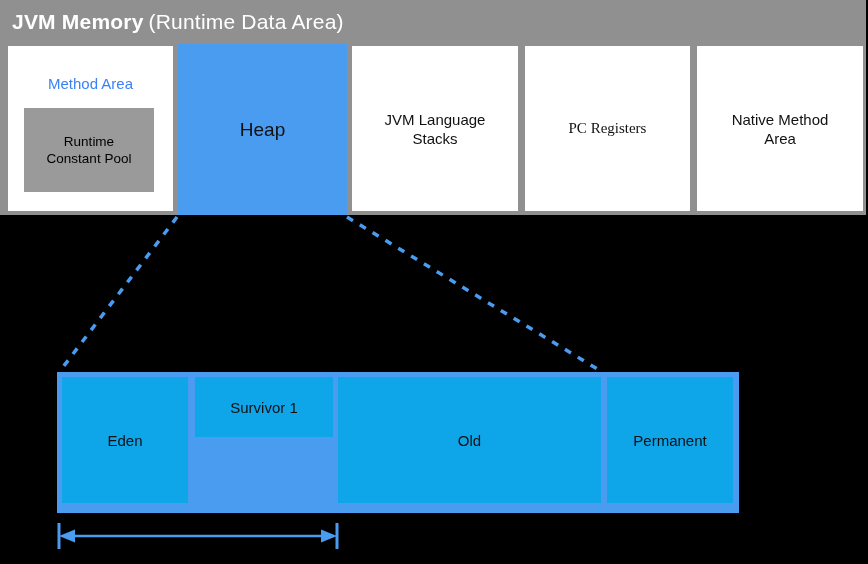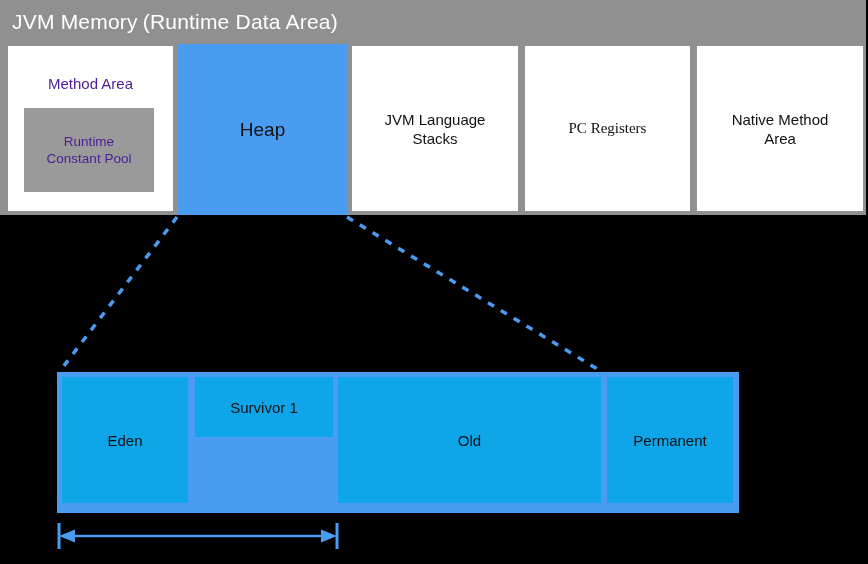--- a/index.html
+++ b/index.html
@@ -24,21 +24,21 @@
     background: #909090;
   }
   .panel-title {
     position: absolute;
     left: 12px; top: 10px;
     font-size: 21px;
     color: #ffffff;
     white-space: nowrap;
     letter-spacing: 0.2px;
   }
-  .panel-title .t-bold { font-weight: 400; margin-right: 5px; }
+  .panel-title .t-bold { font-weight: 700; margin-right: 5px; }
 
   .area-box {
     position: absolute;
     top: 46px;
     height: 165px;
     background: #ffffff;
     color: #111111;
     font-size: 15px;
     display: flex;
     align-items: center;
@@ -62,28 +62,28 @@
     font-size: 19px;
     display: flex;
     align-items: center;
     justify-content: center;
   }
 
   .method-label {
     margin-top: 28px;
     text-align: center;
     font-size: 15px;
-    color: #4c1d95;
+    color: #3b82f6;
   }
   .rcp-box {
     position: absolute;
     left: 16px; top: 62px;
     width: 130px; height: 84px;
     background: #9a9a9a;
-    color: #4c1d95;
+    color: #000000;
     font-size: 13.5px;
     line-height: 17px;
     display: flex;
     align-items: center;
     justify-content: center;
     text-align: center;
   }
   .rcp-box .rcp-text { max-width: 94px; }
 
   

